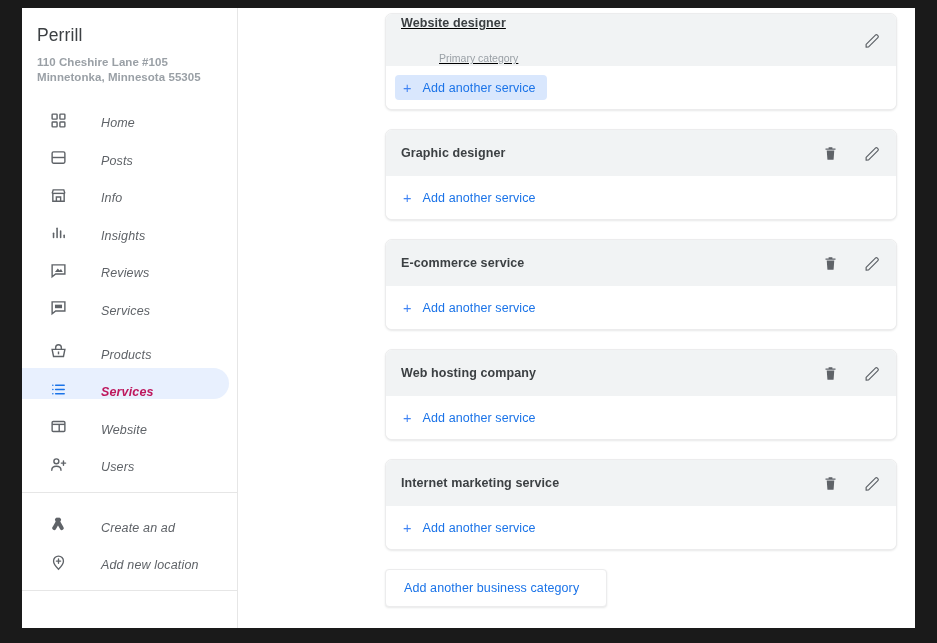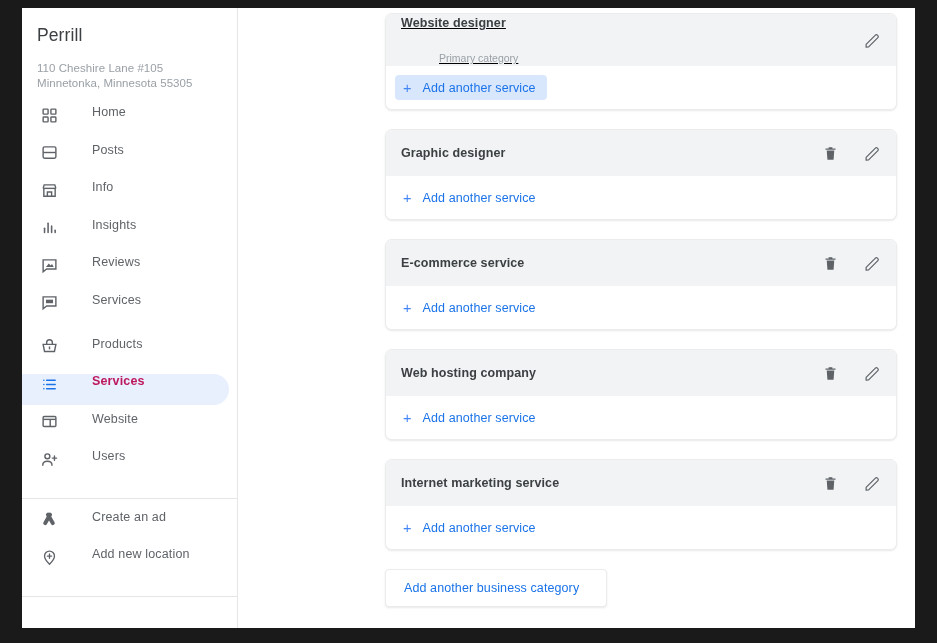--- a/index.html
+++ b/index.html
@@ -38,41 +38,43 @@
     border-right: 1px solid #e6e6e6;
   }
 
   #brand { padding: 16px 0 0 15px; }
 
   #brand-name {
     font-size: 17.5px;
     color: #3c4043;
     line-height: 22px;
     letter-spacing: .1px;
-    margin-bottom: 15px;
+    margin-bottom: 9px;
   }
 
   .brand-addr {
     font-size: 11.5px;
     color: #9aa0a6;
     line-height: 15px;
     letter-spacing: .05px;
+    font-weight: bold;
   }
 
   #nav { margin-top: 14px; }
 
   .nav-item {
     position: relative;
     display: flex;
-    align-items: flex-start;
+    align-items: flex-end;
     height: 31px;
     margin: 0 8px 0 0;
-    padding-left: 17px;
+    padding-left: 26px;
     border-radius: 0 18px 18px 0;
     cursor: pointer;
+    font-style: italic;
   }
   .nav-gap { height: 6.5px; }
 
   .nav-item.selected { background: #e8f0fe; }
 
   .nav-icon {
     width: 20px; height: 20px;
     flex: 0 0 20px;
     display: flex; align-items: center; justify-content: center;
     color: #5f6368;

